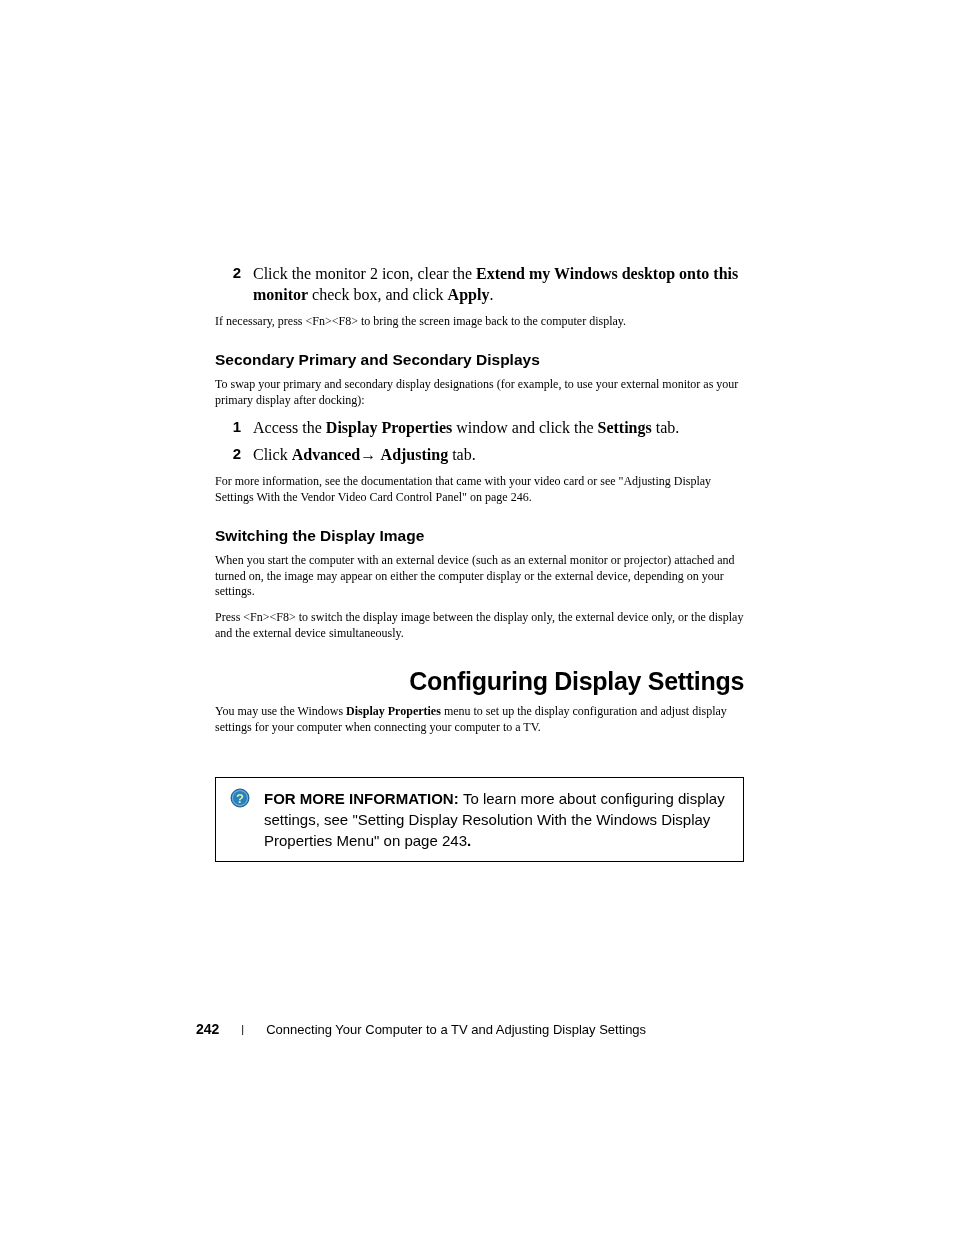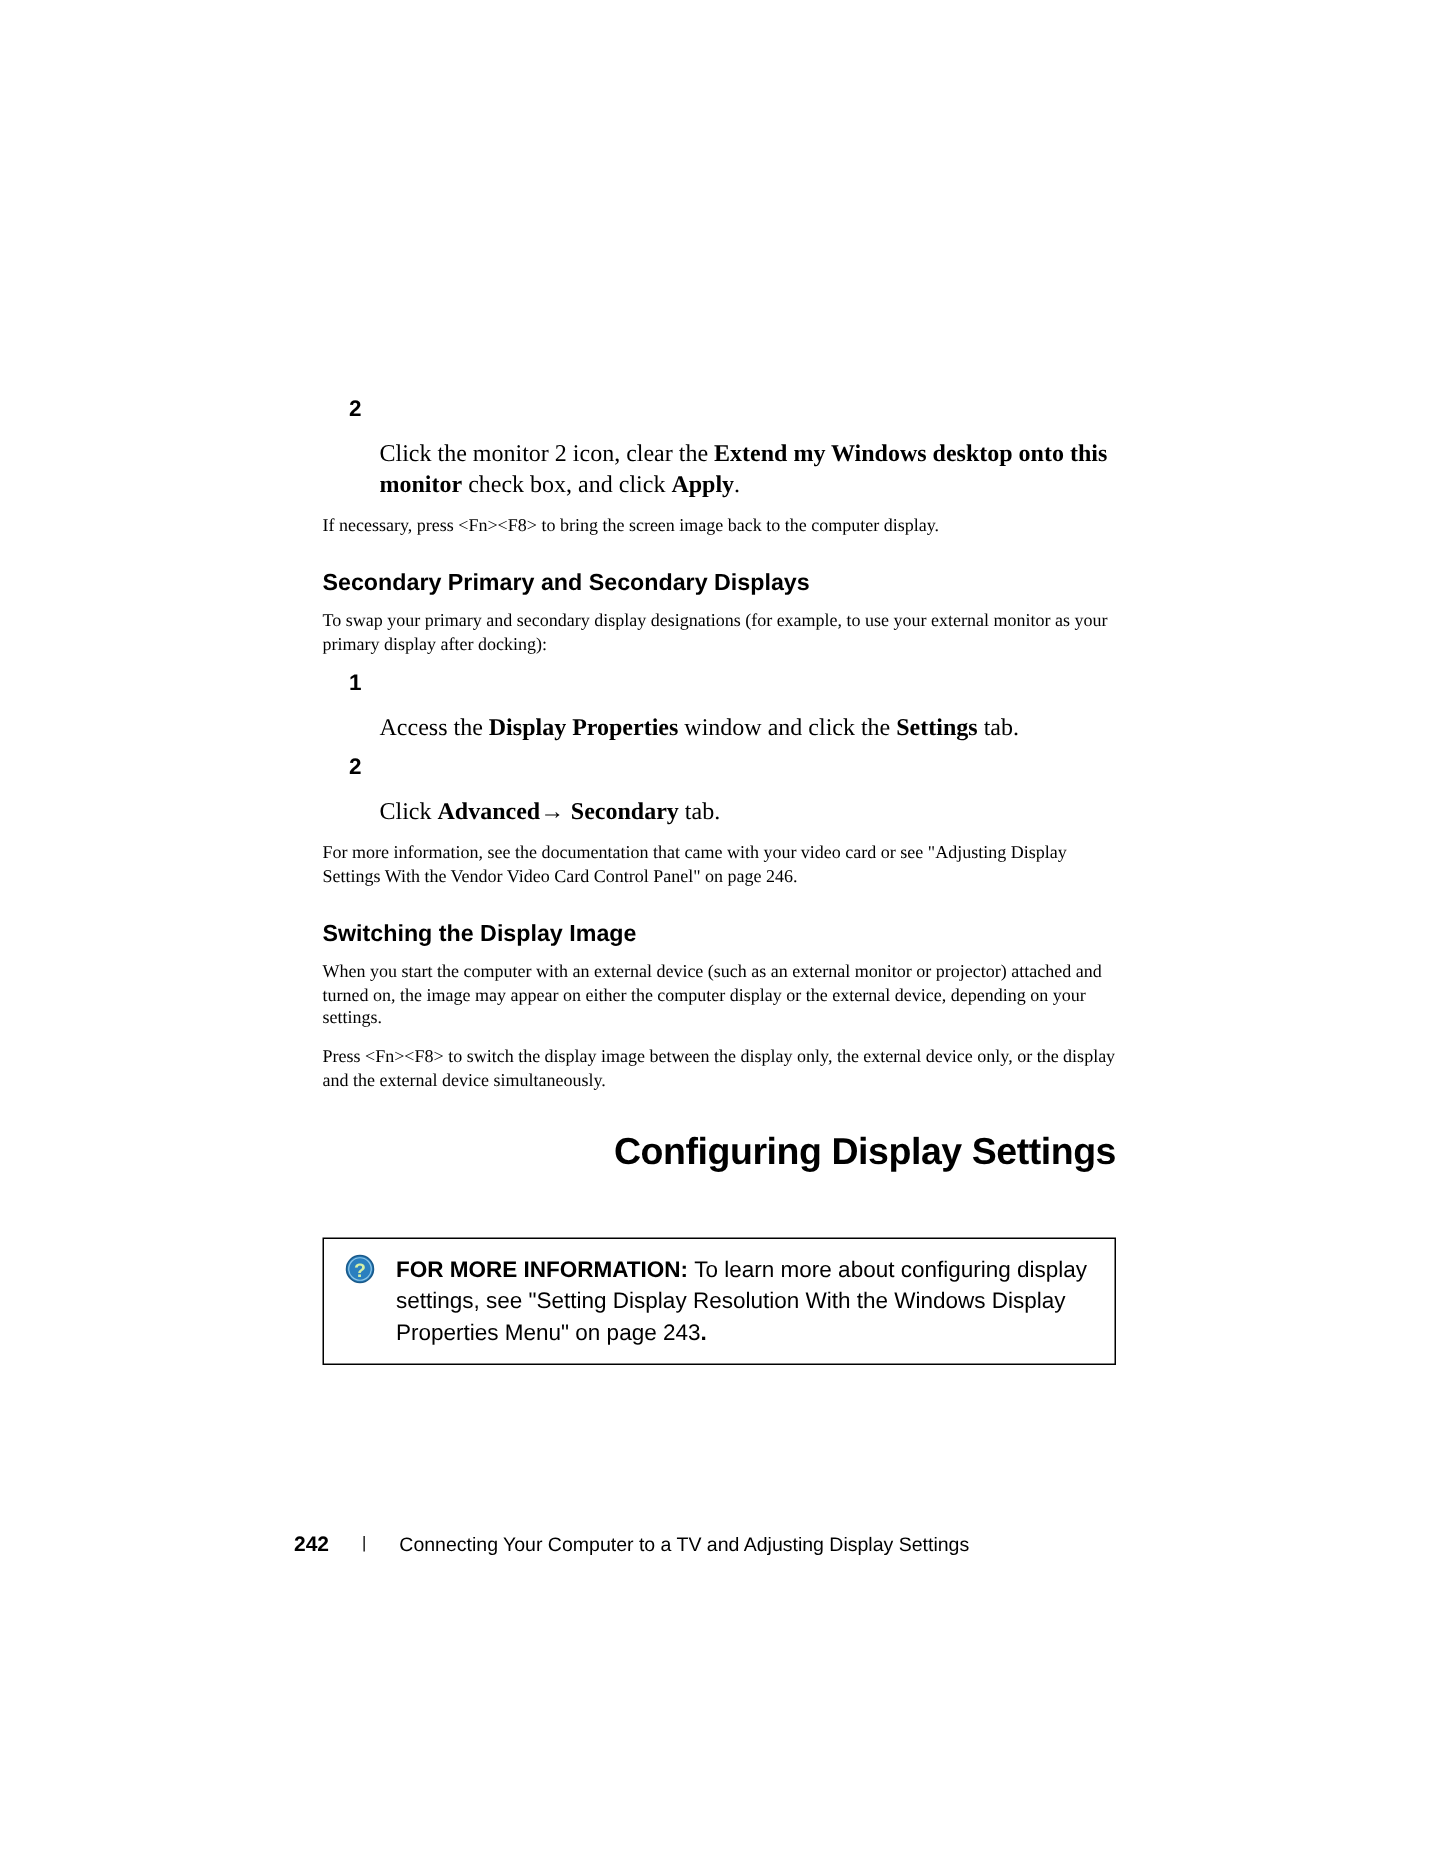--- a/index.html
+++ b/index.html
@@ -26,21 +26,20 @@
     font-size: 15px;
     width: 26px;
     text-align: right;
     padding-right: 12px;
     flex: 0 0 auto;
   }
   .ol-body {
     font-size: 16px;
     line-height: 1.3;
     flex: 1 1 auto;
-    margin-top: 29px;
   }
   p.body {
     font-size: 12px;
     line-height: 1.3;
     margin: 8px 0 10px 0;
   }
   .h3 {
     font-family: Arial, Helvetica, sans-serif;
     font-weight: bold;
     font-size: 15.5px;
@@ -118,34 +117,37 @@
   <div class="ol-item">
     <div class="ol-num">1</div>
     <div class="ol-body">
       <span>Access the </span><span class="b">Display Properties</span><span> window and click the </span><span class="b">Settings</span><span> tab.</span>
     </div>
   </div>
 
   <div class="ol-item">
     <div class="ol-num">2</div>
     <div class="ol-body">
-      <span>Click </span><span class="b">Advanced</span><span class="arrow">→ </span><span class="b">Secondary</span><span> tab.</span>
+      <span>Click </span><span class="b">Advanced</span><span class="arrow">→ </span><span class="b">Adjusting</span><span> tab.</span>
     </div>
   </div>
 
   <p class="body">For more information, see the documentation that came with your video card or see "Adjusting Display Settings With the Vendor Video Card Control Panel" on page 246.</p>
 
   <div class="h3">Switching the Display Image</div>
 
   <p class="body">When you start the computer with an external device (such as an external monitor or projector) attached and turned on, the image may appear on either the computer display or the external device, depending on your settings.</p>
 
   <p class="body">Press &lt;Fn&gt;&lt;F8&gt; to switch the display image between the display only, the external device only, or the display and the external device simultaneously.</p>
 
   <div class="h2">Configuring Display Settings</div>
 
+  <p class="body">
+    <span>You may use the Windows </span><span class="b">Display Properties</span><span> menu to set up the display configuration and adjust display settings for your computer when connecting your computer to a TV.</span>
+  </p>
 
   <div class="info-box">
     <svg class="info-icon" viewBox="0 0 20 20">
       <circle cx="10" cy="10" r="9" fill="#2a7fbf" stroke="#1a5a8a" stroke-width="1"></circle>
       <circle cx="10" cy="10" r="7.5" fill="none" stroke="#8fc8e8" stroke-width="0.8"></circle>
       <text x="10" y="15" text-anchor="middle" font-family="Arial" font-weight="bold" font-size="13" fill="#d4f0a8">?</text>
     </svg>
     <span class="b">FOR MORE INFORMATION: </span><span>To learn more about configuring display settings, see "Setting Display Resolution With the Windows Display Properties Menu"</span><span class="ref-tail"> on page 243</span><span class="b">.</span>
   </div>
 

